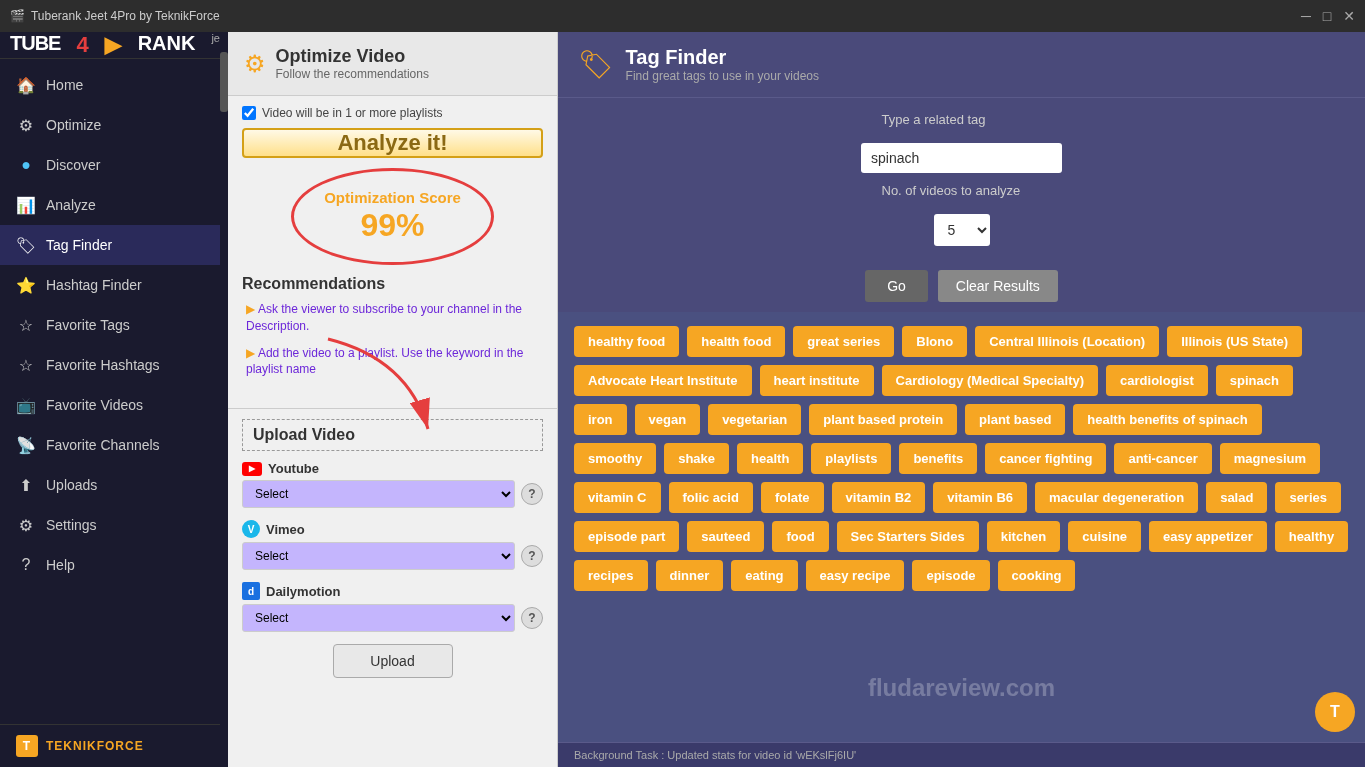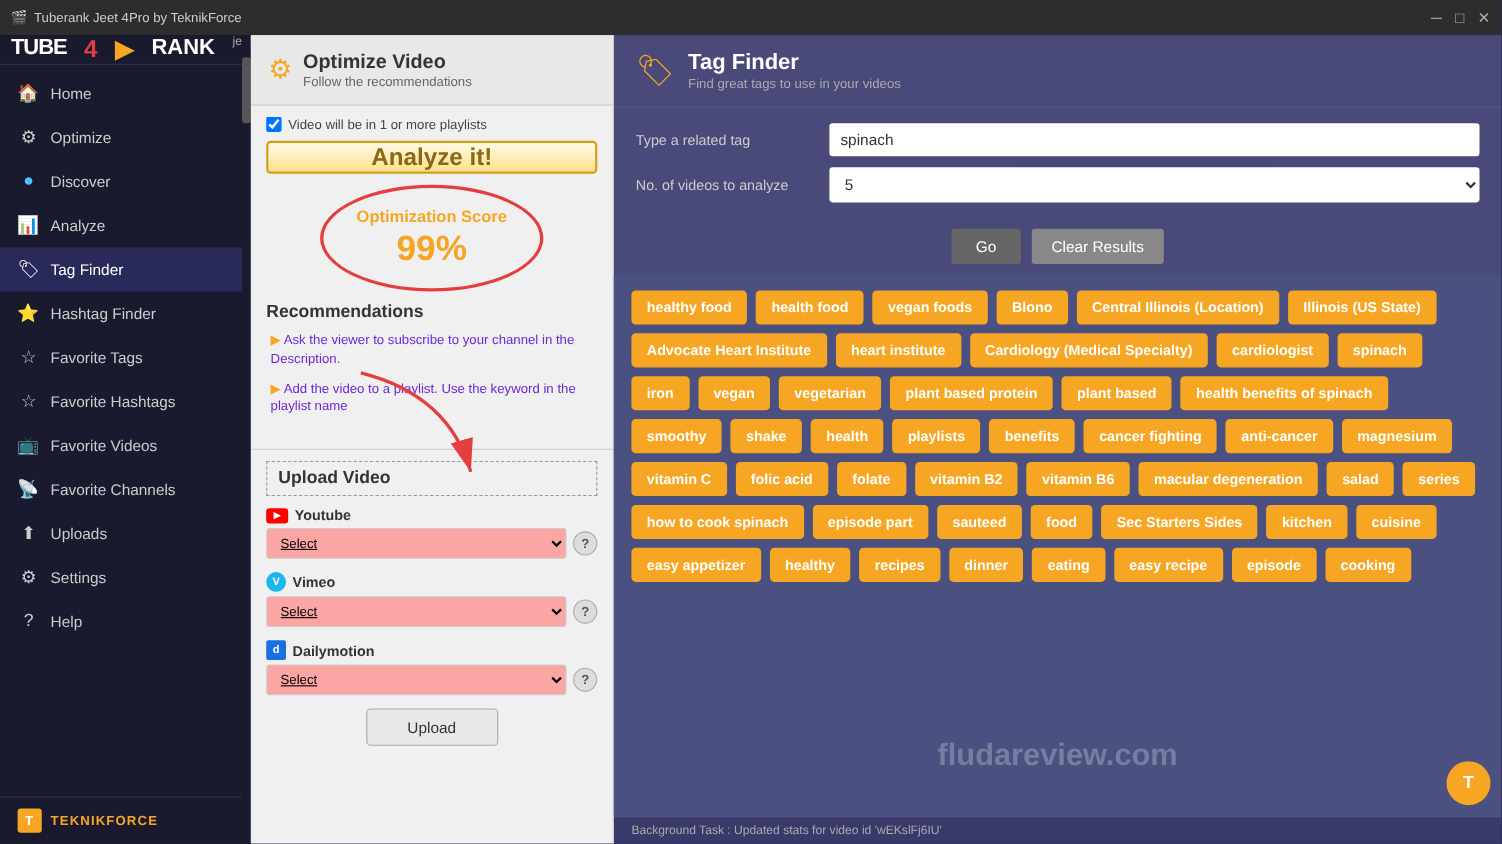--- a/index.html
+++ b/index.html
@@ -189,22 +189,21 @@
     .platform-icon-v { background: #1ab7ea; color: white; width: 18px; height: 18px; border-radius: 50%; display: flex; align-items: center; justify-content: center; font-size: 10px; font-weight: 900; }
     .platform-icon-d { background: #1970e0; color: white; width: 18px; height: 18px; border-radius: 2px; display: flex; align-items: center; justify-content: center; font-size: 10px; font-weight: 900; }
 
     .select-row { display: flex; align-items: center; gap: 6px; }
     .select-row select {
       flex: 1;
       padding: 5px 8px;
       border: 1px solid #ccc;
       border-radius: 3px;
       font-size: 12px;
-      background: #fca5a5;
-      text-decoration: underline;
+      background: #c4b5fd;
     }
     .help-btn {
       width: 22px;
       height: 22px;
       border-radius: 50%;
       background: #ddd;
       border: 1px solid #aaa;
       cursor: pointer;
       font-size: 12px;
       font-weight: 700;
@@ -253,20 +252,21 @@
       background: #4a4a7a;
       padding: 14px 20px;
       display: flex;
       flex-direction: column;
       gap: 10px;
     }
     .control-row {
       display: flex;
       align-items: center;
       gap: 16px;
+      flex-direction: column;
     }
     .control-label { color: #ccc; font-size: 13px; width: 160px; flex-shrink: 0; }
     .control-input {
       flex: 1;
       padding: 7px 10px;
       background: white;
       border: none;
       border-radius: 3px;
       font-size: 14px;
       color: #333;
@@ -344,21 +344,21 @@
       border-top: 1px solid #5a5a8a;
     }
 
     
     .watermark {
       position: absolute;
       bottom: 40px;
       left: 50%;
       transform: translateX(-50%);
       color: rgba(255,255,255,0.25);
-      font-size: 28px;
+      font-size: 24px;
       font-weight: 700;
       pointer-events: none;
       white-space: nowrap;
       text-align: right;
     }
 
     
     .tf-logo {
       position: absolute;
       bottom: 10px;
@@ -583,21 +583,21 @@
       <div class="control-buttons">
         <button class="go-btn">Go</button>
         <button class="clear-btn">Clear Results</button>
       </div>
 
       <div class="tags-area" style="position:relative;">
         <div class="tags-grid" id="tags-grid">
 
         <div class="tag-badge">healthy food</div>
             <div class="tag-badge">health food</div>
-            <div class="tag-badge">vegan foods</div>
+            <div class="tag-badge">great series</div>
             <div class="tag-badge">Blono</div>
             <div class="tag-badge">Central Illinois (Location)</div>
             <div class="tag-badge">Illinois (US State)</div>
             <div class="tag-badge">Advocate Heart Institute</div>
             <div class="tag-badge">heart institute</div>
             <div class="tag-badge">Cardiology (Medical Specialty)</div>
             <div class="tag-badge">cardiologist</div>
             <div class="tag-badge">spinach</div>
             <div class="tag-badge">iron</div>
             <div class="tag-badge">vegan</div>
@@ -614,21 +614,20 @@
             <div class="tag-badge">anti-cancer</div>
             <div class="tag-badge">magnesium</div>
             <div class="tag-badge">vitamin C</div>
             <div class="tag-badge">folic acid</div>
             <div class="tag-badge">folate</div>
             <div class="tag-badge">vitamin B2</div>
             <div class="tag-badge">vitamin B6</div>
             <div class="tag-badge">macular degeneration</div>
             <div class="tag-badge">salad</div>
             <div class="tag-badge">series</div>
-            <div class="tag-badge">how to cook spinach</div>
             <div class="tag-badge">episode part</div>
             <div class="tag-badge">sauteed</div>
             <div class="tag-badge">food</div>
             <div class="tag-badge">Sec Starters Sides</div>
             <div class="tag-badge">kitchen</div>
             <div class="tag-badge">cuisine</div>
             <div class="tag-badge">easy appetizer</div>
             <div class="tag-badge">healthy</div>
             <div class="tag-badge">recipes</div>
             <div class="tag-badge">dinner</div>

